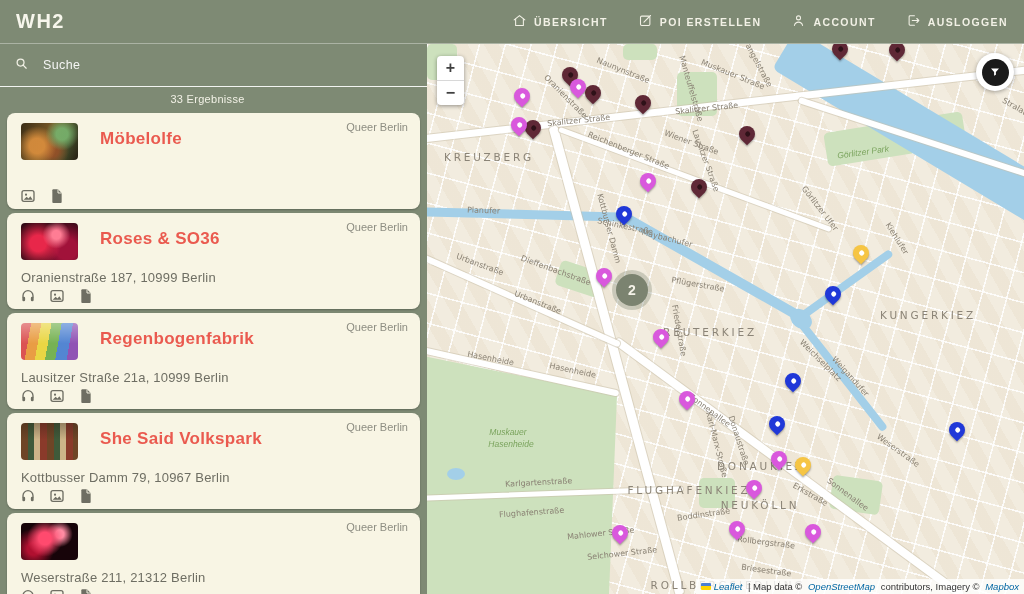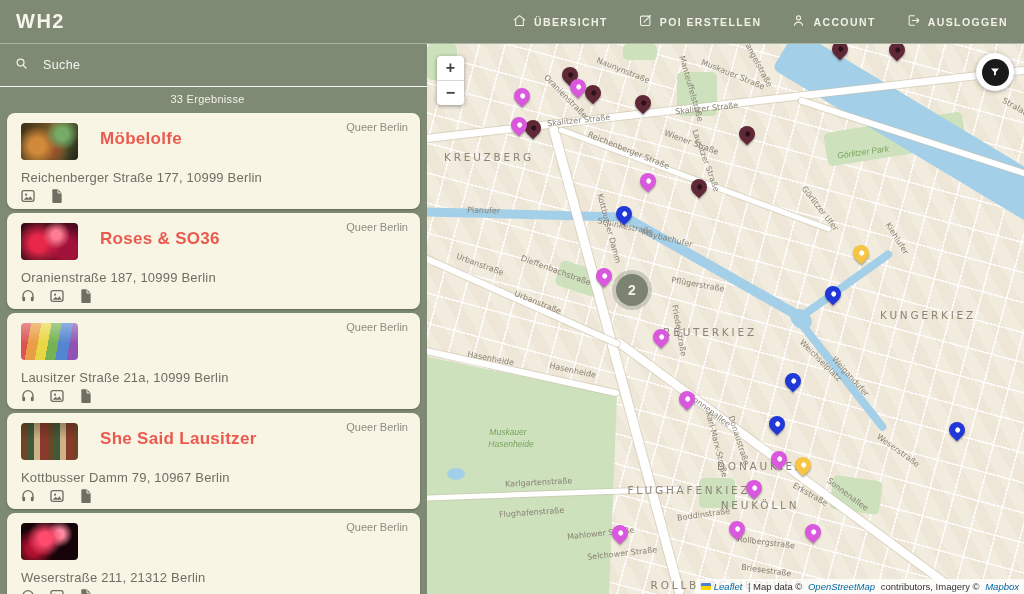--- a/index.html
+++ b/index.html
@@ -152,21 +152,20 @@
       <input id="search-input" type="text" placeholder="Suche" style="">
     </div>
     <div id="results-row">33 Ergebnisse</div>
     <div id="card-list">
         <div class="card">
           <div class="card-cat">Queer Berlin</div>
           <div class="card-row">
             <div class="thumb thumb-bar"></div>
             <div class="card-title">Möbelolfe</div>
           </div>
-          <div class="card-addr">Reichenberger Straße 177, 10999 Berlin</div>
           <div class="card-icons">
             <span class="cicon">
               <svg viewBox="0 0 24 24">
                 <rect x="3" y="4" width="18" height="16" rx="3" fill="none" stroke="currentColor" stroke-width="2"></rect>
                 <circle cx="9" cy="10" r="1.6" fill="currentColor"></circle>
                 <path d="M5.5 17.5l4.5-4.5 2.8 2.8 2.7-3.6 3.5 5.3z" fill="currentColor"></path>
               </svg>
             </span>
             <span class="cicon">
               <svg viewBox="0 0 24 24">
@@ -203,20 +202,21 @@
                 <path d="M6.5 2h7L19 7.5V21a1.5 1.5 0 0 1-1.5 1.5h-11A1.5 1.5 0 0 1 5 21V3.5A1.5 1.5 0 0 1 6.5 2z" fill="currentColor"></path>
                 <path d="M13.5 2v5.5H19" fill="none" stroke="#f8f5e4" stroke-width="1.4"></path>
               </svg>
             </span>
           </div>
         </div>
         <div class="card">
           <div class="card-cat">Queer Berlin</div>
           <div class="card-row">
             <div class="thumb thumb-rainbow"></div>
+            <div class="card-title">Regenbogenfabrik</div>
           </div>
           <div class="card-addr">Lausitzer Straße 21a, 10999 Berlin</div>
           <div class="card-icons">
             <span class="cicon">
               <svg viewBox="0 0 24 24">
                 <path d="M4.5 14v-2.5a7.5 7.5 0 0 1 15 0V14" fill="none" stroke="currentColor" stroke-width="2" stroke-linecap="round"></path>
                 <rect x="3.5" y="13" width="4.2" height="7" rx="2" fill="currentColor"></rect>
                 <rect x="16.3" y="13" width="4.2" height="7" rx="2" fill="currentColor"></rect>
               </svg>
             </span>
@@ -232,21 +232,21 @@
                 <path d="M6.5 2h7L19 7.5V21a1.5 1.5 0 0 1-1.5 1.5h-11A1.5 1.5 0 0 1 5 21V3.5A1.5 1.5 0 0 1 6.5 2z" fill="currentColor"></path>
                 <path d="M13.5 2v5.5H19" fill="none" stroke="#f8f5e4" stroke-width="1.4"></path>
               </svg>
             </span>
           </div>
         </div>
         <div class="card">
           <div class="card-cat">Queer Berlin</div>
           <div class="card-row">
             <div class="thumb thumb-books"></div>
-            <div class="card-title">She Said Lausitzer</div>
+            <div class="card-title">She Said Volkspark</div>
           </div>
           <div class="card-addr">Kottbusser Damm 79, 10967 Berlin</div>
           <div class="card-icons">
             <span class="cicon">
               <svg viewBox="0 0 24 24">
                 <path d="M4.5 14v-2.5a7.5 7.5 0 0 1 15 0V14" fill="none" stroke="currentColor" stroke-width="2" stroke-linecap="round"></path>
                 <rect x="3.5" y="13" width="4.2" height="7" rx="2" fill="currentColor"></rect>
                 <rect x="16.3" y="13" width="4.2" height="7" rx="2" fill="currentColor"></rect>
               </svg>
             </span>

